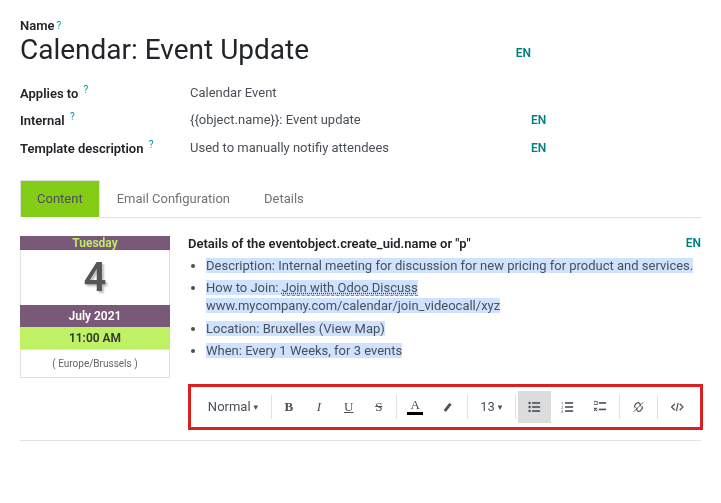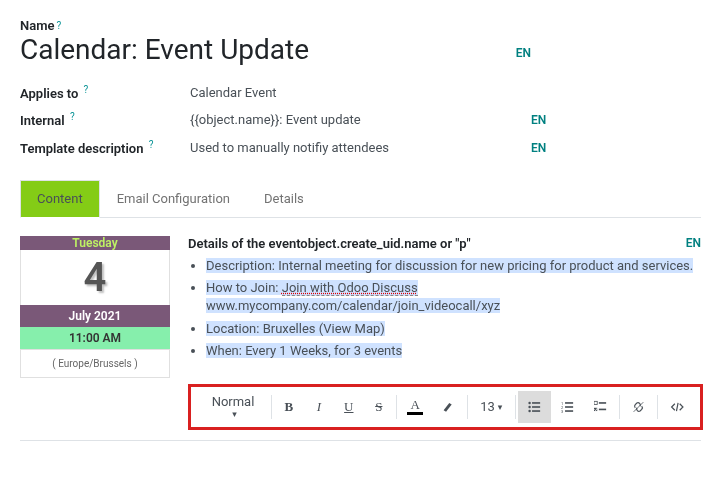--- a/index.html
+++ b/index.html
@@ -89,21 +89,21 @@
     border-right:1px solid #e0e0e0;
     text-shadow: 2px 2px 2px rgba(0,0,0,0.25);
   }
   .cal-month {
     background: #7a5878;
     color: #fff;
     padding: 4px;
     font-weight: 600;
   }
   .cal-time {
-    background: #86efac;
+    background: #bef264;
     padding: 4px;
     font-weight: 600;
     color:#333;
   }
   .cal-tz {
     background: #fff;
     padding: 8px;
     font-size: 10px;
     color:#666;
     border:1px solid #e0e0e0;
@@ -225,21 +225,21 @@
         <span class="hl">www.mycompany.com/calendar/join_videocall/xyz</span>
       </li>
       <li><span class="hl">Location: Bruxelles (View Map)</span></li>
       <li><span class="hl">When: Every 1 Weeks, for 3 events</span></li>
     </ul>
   </div>
 </div>
 
 <div class="toolbar-wrap">
   <div class="toolbar">
-    <div class="tbtn" style="min-width:72px;flex-direction:column;">
+    <div class="tbtn" style="min-width:72px;">
       <span>Normal</span>
         <span class="caret">▾</span>
     </div>
     <div class="sep"></div>
     <div class="tbtn">
         <span style="font-weight:700; font-family:Georgia,serif;">B</span>
       </div>
     <div class="tbtn">
         <span style="font-style:italic; font-family:Georgia,serif;">I</span>
       </div>

